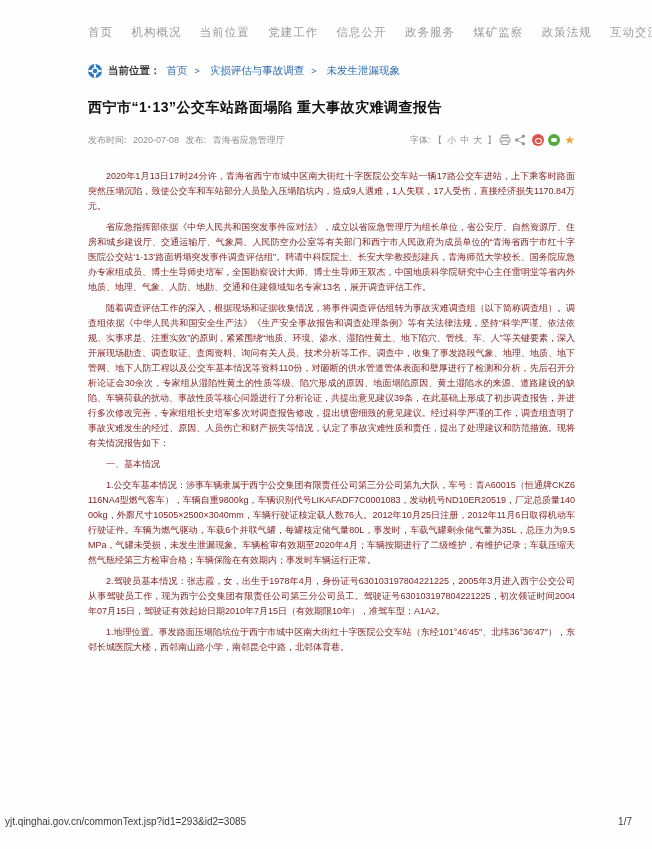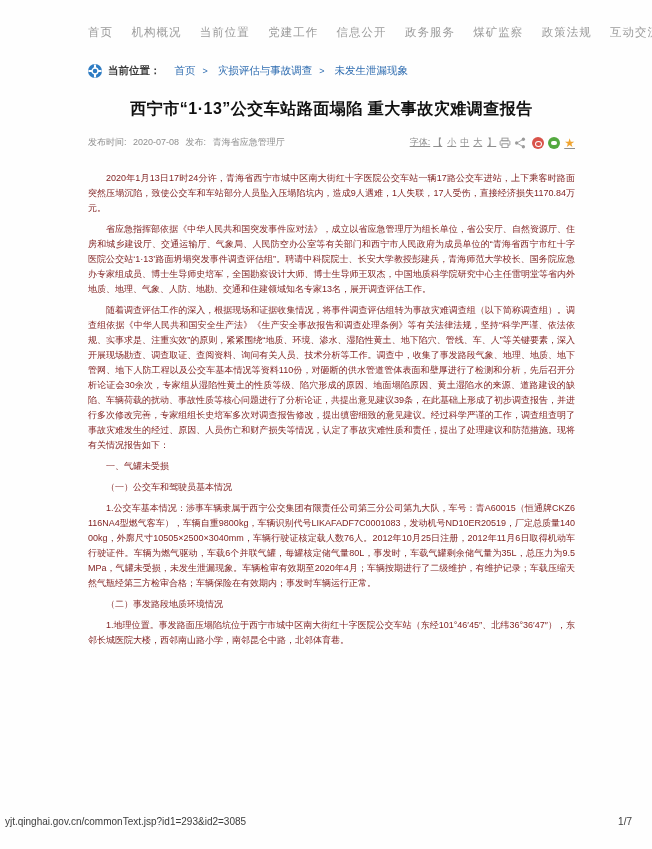--- a/index.html
+++ b/index.html
@@ -31,47 +31,46 @@
   
   .breadcrumb {
     margin: 24px 0 0 88px;
     display: flex;
     align-items: center;
     font-size: 10.5px;
     color: #4a4a4a;
   }
   .bc-icon { width: 14px; height: 14px; margin-right: 6px; display: inline-flex; }
   .bc-icon svg { width: 14px; height: 14px; }
-  .bc-label { color: #3a3a3a; margin-right: 14px; font-weight: bold; }
+  .bc-label { color: #3a3a3a; margin-right: 6px; font-weight: bold; }
   .bc-items { display: inline; }
   .bc-item { display: inline; text-align: center; }
   .bc-link { color: #2e6cb0; text-decoration: none; cursor: pointer; }
   .bc-sep { color: #2e6cb0; margin: 0 7px; font-size: 9px; }
   .bc-item:last-child .bc-sep { display: none; }
   
   .title {
     margin: 20px 77px 0 88px;
-    text-align: center;
-    font-size: 16px;
+    font-size: 14px;
     font-weight: 700;
     color: #111111;
     letter-spacing: 0.5px;
     line-height: 1.4;
   }
   
   .meta {
     margin: 16px 77px 0 88px;
     display: flex;
     justify-content: space-between;
     align-items: center;
     font-size: 9px;
     color: #8f8f8f;
   }
   .meta-left span { margin-right: 4px; margin-top: 48px; }
-  .meta-right { display: flex; align-items: center; text-decoration: underline; }
+  .meta-right { display: flex; align-items: center; }
   .meta-right > span { margin-left: 3px; }
   .font-sizes { display: inline-flex; }
   .font-size-option { color: #8f8f8f; margin: 0 2px; cursor: pointer; text-decoration: none; }
   .icon { display: inline-flex; align-items: center; justify-content: center; cursor: pointer; }
   .icon svg { display: block; }
   .icon.weibo {
     width: 12px; height: 12px; border-radius: 50%;
     background: #d9534a; margin-left: 6px; position: relative;
   }
   .icon.weibo::after {
@@ -210,28 +209,27 @@
 
   <div class="body-text">
 
       <p class="para">2020年1月13日17时24分许，青海省西宁市城中区南大街红十字医院公交车站一辆17路公交车进站，上下乘客时路面突然压塌沉陷，致使公交车和车站部分人员坠入压塌陷坑内，造成9人遇难，1人失联，17人受伤，直接经济损失1170.84万元。</p>
 
 
       <p class="para">省应急指挥部依据《中华人民共和国突发事件应对法》，成立以省应急管理厅为组长单位，省公安厅、自然资源厅、住房和城乡建设厅、交通运输厅、气象局、人民防空办公室等有关部门和西宁市人民政府为成员单位的“青海省西宁市红十字医院公交站‘1·13’路面坍塌突发事件调查评估组”。聘请中科院院士、长安大学教授彭建兵，青海师范大学校长、国务院应急办专家组成员、博士生导师史培军，全国勘察设计大师、博士生导师王双杰，中国地质科学院研究中心主任雷明堂等省内外地质、地理、气象、人防、地勘、交通和住建领域知名专家13名，展开调查评估工作。</p>
 
       <p class="para">随着调查评估工作的深入，根据现场和证据收集情况，将事件调查评估组转为事故灾难调查组（以下简称调查组）。调查组依据《中华人民共和国安全生产法》《生产安全事故报告和调查处理条例》等有关法律法规，坚持“科学严谨、依法依规、实事求是、注重实效”的原则，紧紧围绕“地质、环境、渗水、湿陷性黄土、地下陷穴、管线、车、人”等关键要素，深入开展现场勘查、调查取证、查阅资料、询问有关人员、技术分析等工作。调查中，收集了事发路段气象、地理、地质、地下管网、地下人防工程以及公交车基本情况等资料110份，对砸断的供水管道管体表面和壁厚进行了检测和分析，先后召开分析论证会30余次，专家组从湿陷性黄土的性质等级、陷穴形成的原因、地面塌陷原因、黄土湿陷水的来源、道路建设的缺陷、车辆荷载的扰动、事故性质等核心问题进行了分析论证，共提出意见建议39条，在此基础上形成了初步调查报告，并进行多次修改完善，专家组组长史培军多次对调查报告修改，提出缜密细致的意见建议。经过科学严谨的工作，调查组查明了事故灾难发生的经过、原因、人员伤亡和财产损失等情况，认定了事故灾难性质和责任，提出了处理建议和防范措施。现将有关情况报告如下：</p>
 
-      <p class="para">一、气罐未受损</p>
-
-      <p class="para">（一）公交车和驾驶员基本情况</p>
+      <p class="para">一、基本情况</p>
+
 
       <p class="para">1.公交车基本情况：涉事车辆隶属于西宁公交集团有限责任公司第三分公司第九大队，车号：青A60015（恒通牌CKZ6116NA4型燃气客车），车辆自重9800kg，车辆识别代号LIKAFADF7C0001083，发动机号ND10ER20519，厂定总质量14000kg，外廓尺寸10505×2500×3040mm，车辆行驶证核定载人数76人。2012年10月25日注册，2012年11月6日取得机动车行驶证件。车辆为燃气驱动，车载6个并联气罐，每罐核定储气量80L，事发时，车载气罐剩余储气量为35L，总压力为9.5MPa，气罐未受损，未发生泄漏现象。车辆检审有效期至2020年4月；车辆按期进行了二级维护，有维护记录；车载压缩天然气瓶经第三方检审合格；车辆保险在有效期内；事发时车辆运行正常。</p>
 
-
-      <p class="para">（二）事发路段地质环境情况</p>
+      <p class="para">2.驾驶员基本情况：张志霞，女，出生于1978年4月，身份证号630103197804221225，2005年3月进入西宁公交公司从事驾驶员工作，现为西宁公交集团有限责任公司第三分公司员工。驾驶证号630103197804221225，初次领证时间2004年07月15日，驾驶证有效起始日期2010年7月15日（有效期限10年），准驾车型：A1A2。</p>
+
 
       <p class="para">1.地理位置。事发路面压塌陷坑位于西宁市城中区南大街红十字医院公交车站（东经101°46′45″、北纬36°36′47″），东邻长城医院大楼，西邻南山路小学，南邻昆仑中路，北邻体育巷。</p>
     </div>
 
   <div class="footer">
     <span>yjt.qinghai.gov.cn/commonText.jsp?id1=293&amp;id2=3085</span>
     <span>1/7</span>
   </div>
 
 </div>

